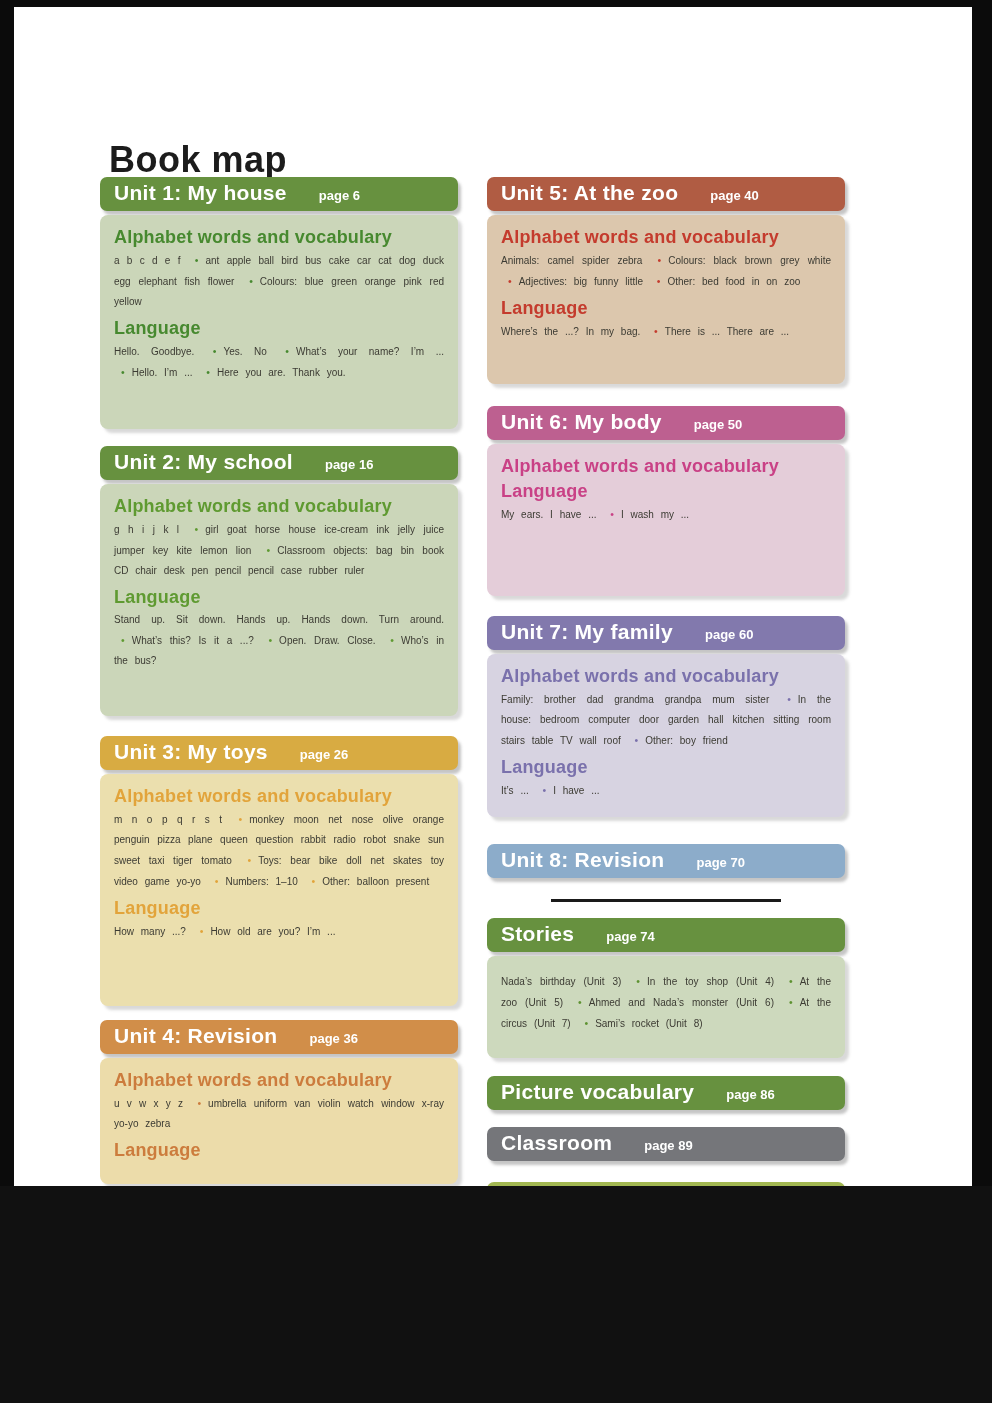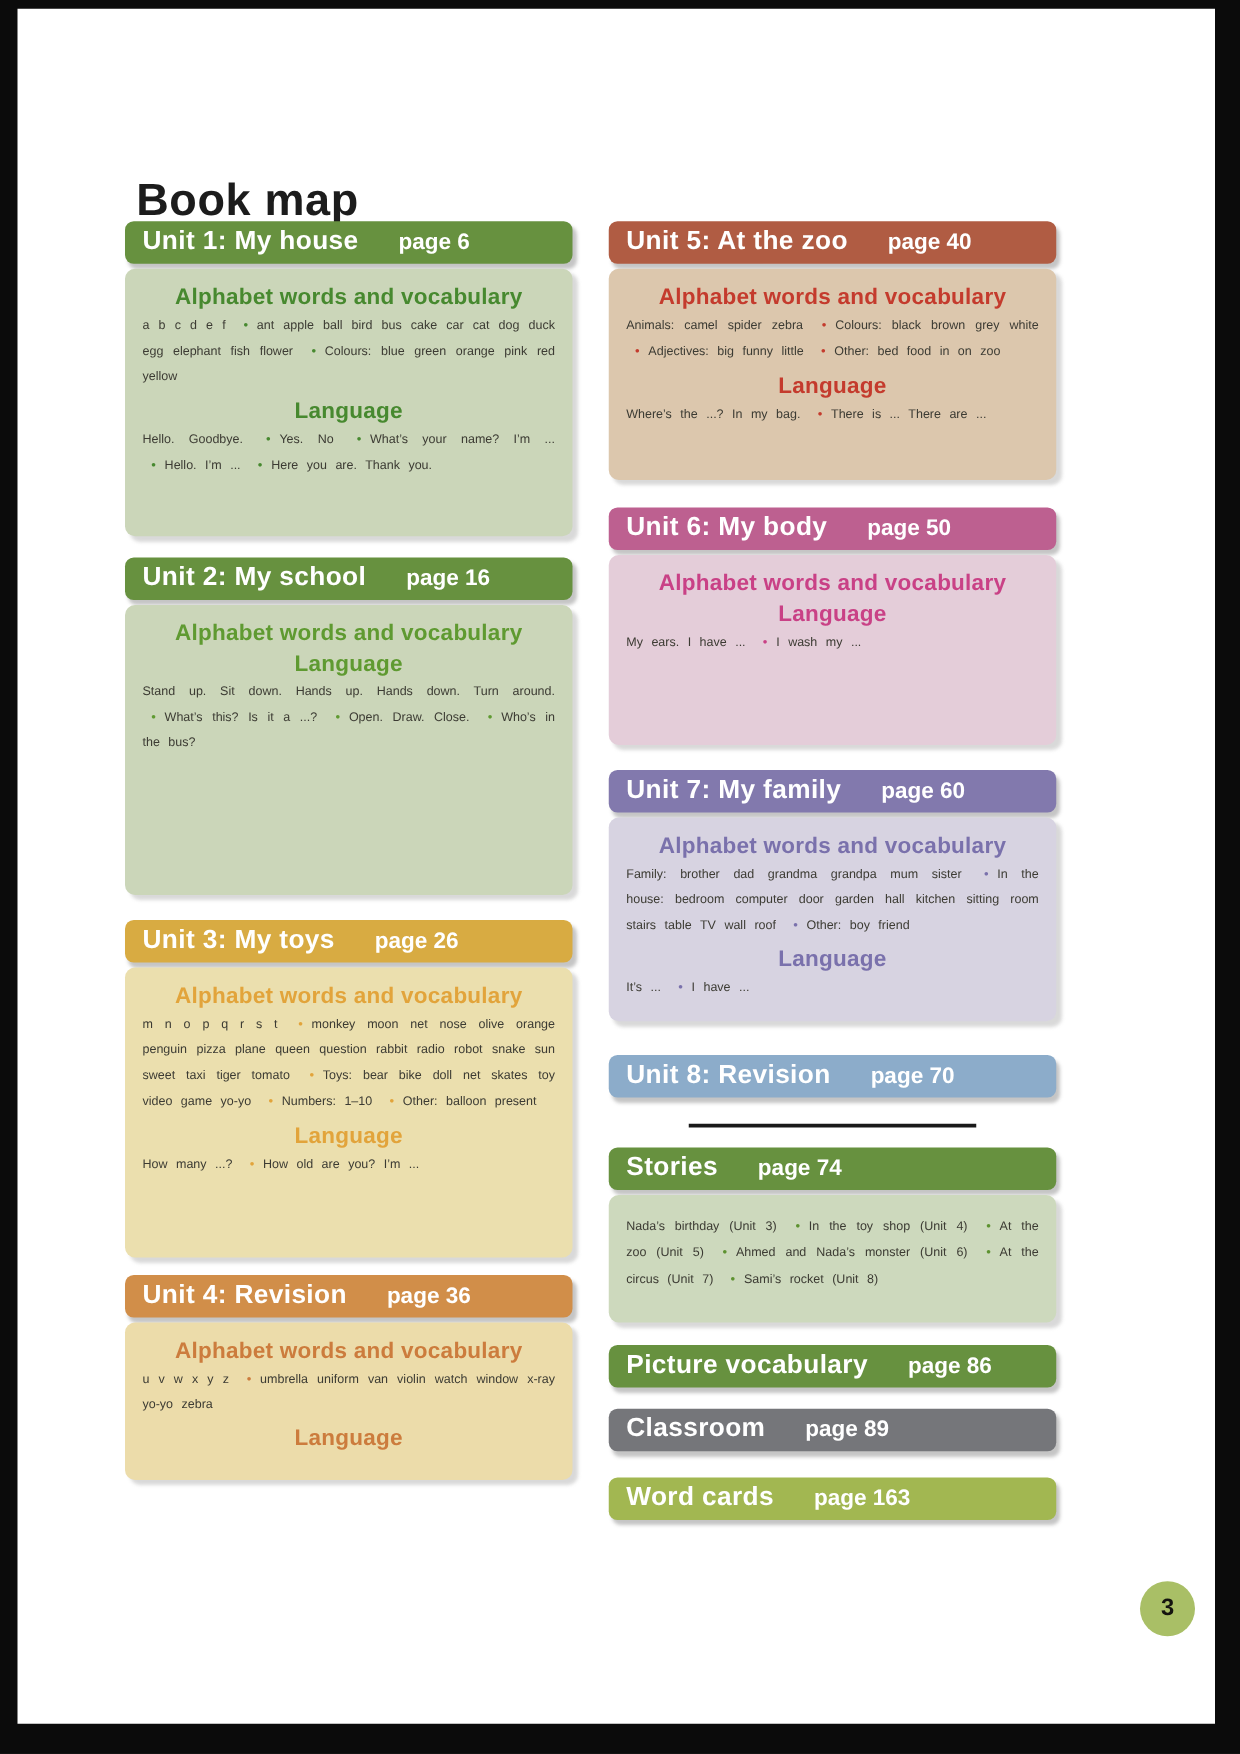--- a/index.html
+++ b/index.html
@@ -1,32 +1,32 @@
 <!DOCTYPE html>
 <html><head>
 <meta charset="utf-8">
 <style>
   html,body{margin:0;padding:0;background:#111;}
-  #stage{position:relative;width:992px;height:1403px;background:#0b0b0b;overflow:hidden;
+  #stage{position:relative;width:992px;height:1186px;background:#0b0b0b;overflow:hidden;
          font-family:"Liberation Sans",sans-serif;text-decoration:underline;}
   #paper{position:absolute;left:14px;top:7px;width:958px;height:1372px;background:#ffffff;}
   #book-title{position:absolute;left:95px;top:108px;font-size:36px;font-weight:bold;
               color:#1c1c1c;letter-spacing:0.5px;}
   .col{position:absolute;width:358px;}
   #col-left{left:86px;top:170px;}
   #col-right{left:473px;top:170px;}
   .card{margin-bottom:18px;}
   .bar{display:flex;align-items:baseline;gap:32px;background:var(--hdr);color:#fff;
        border-radius:7px;padding:4px 14px 6px 14px;box-shadow:3px 4px 3px rgba(110,110,110,.40);
        margin-bottom:4px;}
   .bar-title{font-size:21px;font-weight:bold;letter-spacing:0.3px;white-space:nowrap;}
-  .bar-page{font-size:18px;font-weight:bold;white-space:nowrap;}
+  .bar-page{font-size:13px;font-weight:bold;white-space:nowrap;}
   .body{background:var(--bg);border-radius:8px;padding:8px 14px 10px 14px;
         box-shadow:4px 4px 3px rgba(140,140,140,.33);color:#3c3b33;}
-  .body h3{margin:4px 0 2px 0;font-size:18px;color:var(--acc);letter-spacing:0.2px;text-align:center;}
+  .body h3{margin:4px 0 2px 0;font-size:18px;color:var(--acc);letter-spacing:0.2px;}
   .body p{margin:1px 0 6px 0;font-size:10px;line-height:20px;text-align:justify;
           word-spacing:4px;}
   .dot{color:var(--acc);padding:0 7px;font-size:1.05em;}
   .mb17{margin-bottom:17px}.mb20{margin-bottom:20px}.mb14{margin-bottom:14px}
   .mb22{margin-bottom:22px}.mb27{margin-bottom:27px}.mb21{margin-bottom:21px}
   .mb18{margin-bottom:18px}.mb0{margin-bottom:0}
   #divider{border:none;border-top:3px solid #1a1a1a;width:230px;margin:21px auto 16px auto;}
   #page-badge{position:absolute;left:898px;top:1258px;width:44px;height:44px;border-radius:50%;
               background:#a9bf66;display:flex;align-items:center;justify-content:center;
               font-size:19px;font-weight:bold;color:#14140f;}
@@ -56,20 +56,21 @@
         </div>
       </section>
 
       <section class="card mb20" style="--hdr: #67913f; --bg: #cbd6b9; --acc: #5f9a31;">
         <header class="bar">
           <span class="bar-title">Unit 2: My school</span>
           <span class="bar-page">page 16</span>
         </header>
         <div class="body minh-u2">
           <h3>Alphabet words and vocabulary</h3>
+          <p>g h i j k l <span class="dot">•</span>girl goat horse house ice-cream ink jelly juice jumper key kite lemon lion <span class="dot">•</span>Classroom objects: bag bin book CD chair desk pen pencil pencil case rubber ruler </p>
           <h3>Language</h3>
           <p>Stand up. Sit down. Hands up. Hands down. Turn around. <span class="dot">•</span>What’s this? Is it a ...? <span class="dot">•</span>Open.  Draw.  Close. <span class="dot">•</span>Who’s in the bus? </p>
         </div>
       </section>
 
       <section class="card mb14" style="--hdr: #d8ab42; --bg: #ebdfae; --acc: #e2a43b;">
         <header class="bar">
           <span class="bar-title">Unit 3: My toys</span>
           <span class="bar-page">page 26</span>
         </header>

